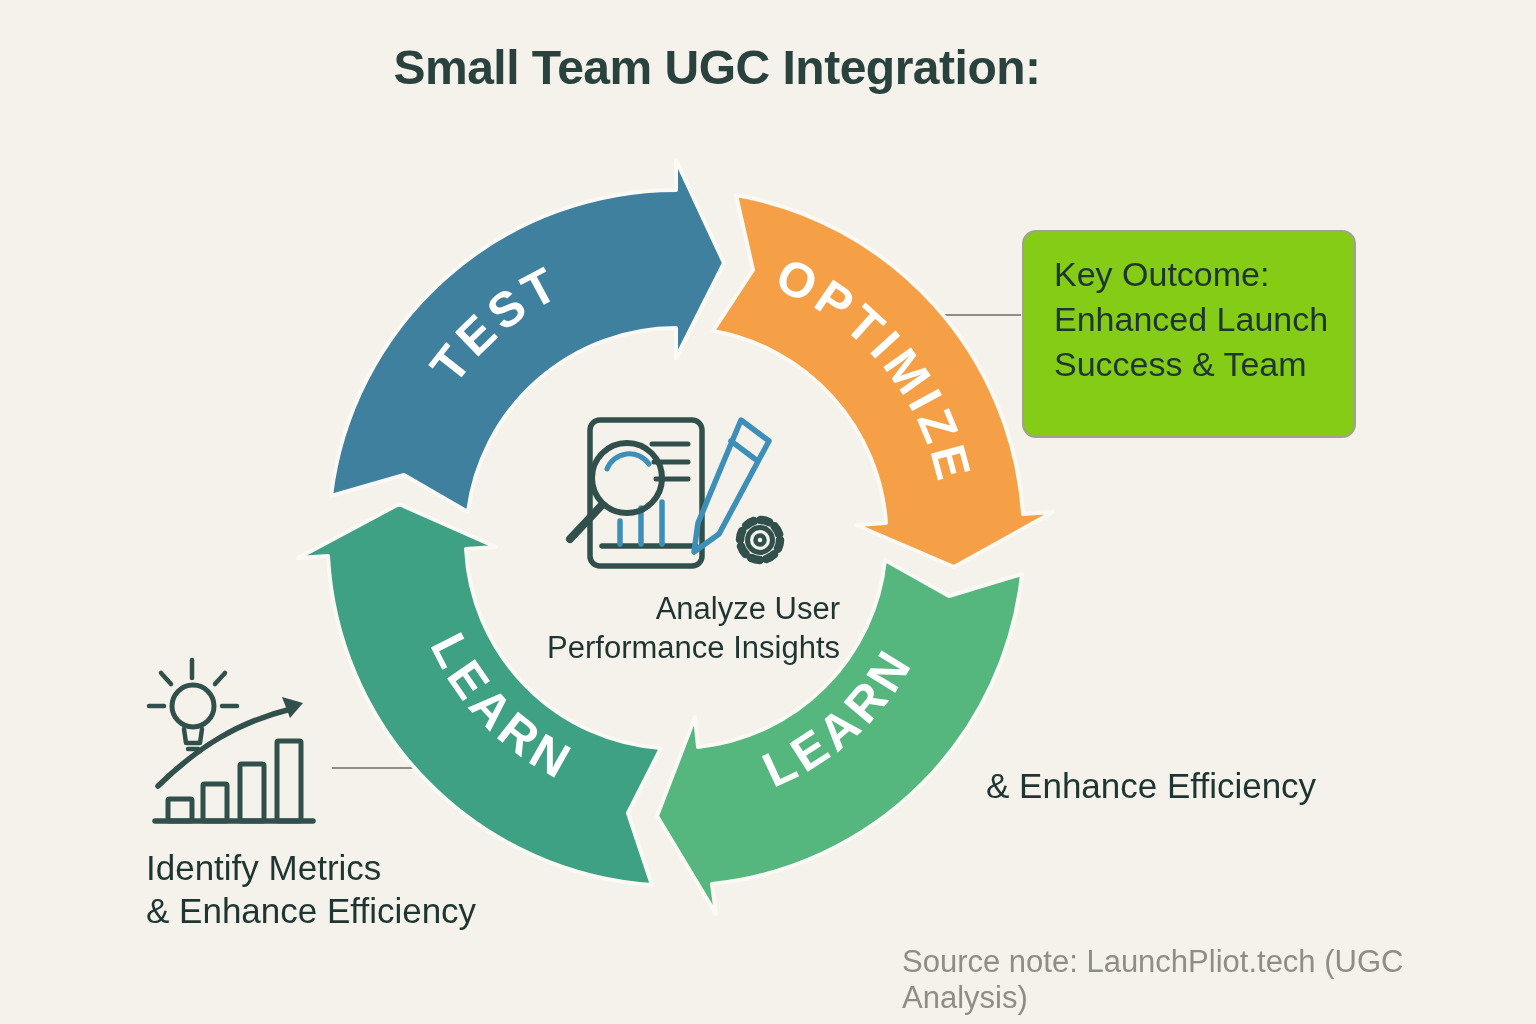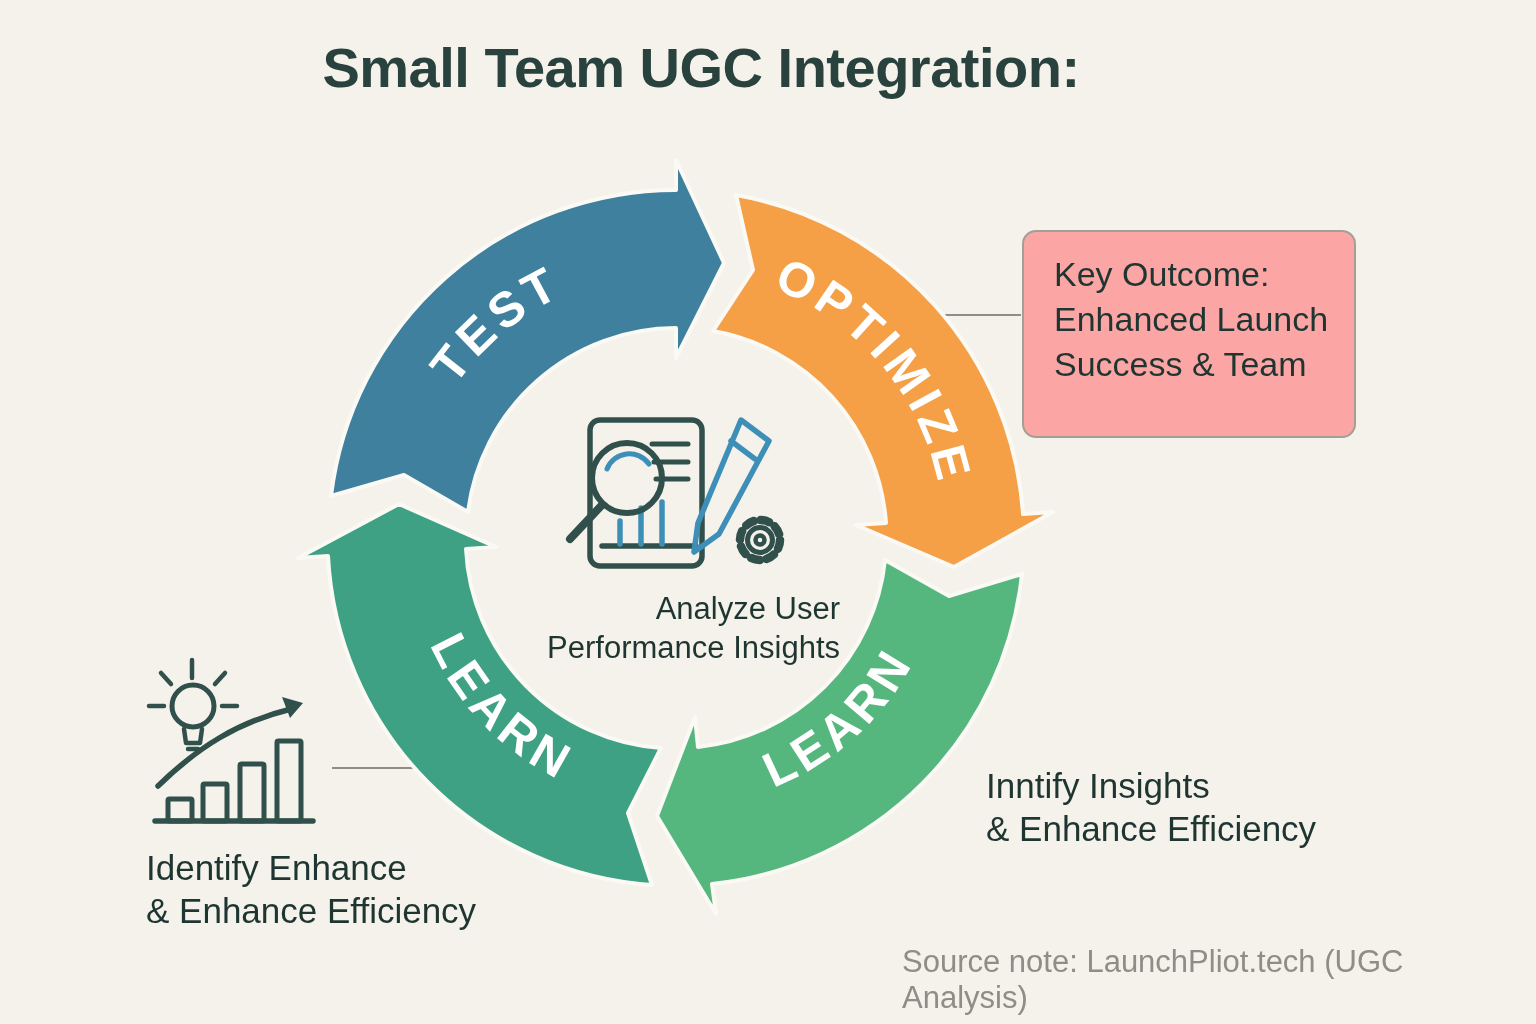--- a/index.html
+++ b/index.html
@@ -4,40 +4,40 @@
 <style>
   html,body{margin:0;padding:0;}
   .stage{
     position:relative;width:1536px;height:1024px;overflow:hidden;
     background:var(--background,#F4F2EB);
     font-family:"Liberation Sans",sans-serif;
     color:var(--ink,#2A423E);
   }
   .stage svg{position:absolute;left:0;top:0;}
   .title{
-    position:absolute;left:0;top:38px;width:1402px;text-align:center;
-    font-size:56px;line-height:60px;font-weight:700;letter-spacing:-.5px;
+    position:absolute;left:16px;top:38px;width:1402px;text-align:center;
+    font-size:48px;line-height:60px;font-weight:700;letter-spacing:-.5px;
     color:var(--ink,#2A423E);
   }
   .arc-label{
     fill:#FFFFFF;font-weight:700;font-size:49px;letter-spacing:5px;
     font-family:"Liberation Sans",sans-serif;
   }
   .seg{stroke:#FAF9F4;stroke-width:4;stroke-linejoin:round;}
   .ic-dark{stroke:var(--icon_dark,#31504C);fill:none;stroke-linecap:round;stroke-linejoin:round;}
   .ic-blue{stroke:var(--icon_blue,#3E8FB8);fill:none;stroke-linecap:round;stroke-linejoin:round;}
   .connector{stroke:var(--muted,#8E8D86);stroke-width:2;}
   .center-caption{
     position:absolute;left:520px;top:589px;width:320px;text-align:right;
     font-size:31px;line-height:39px;font-weight:500;color:#1F3531;
   }
   .callout{
     position:absolute;left:1022px;top:230px;width:334px;height:208px;
     box-sizing:border-box;border:2px solid #A39F95;border-radius:14px;
-    background:#fca5a5;padding:20px 22px 0 30px;
+    background:#84cc16;padding:20px 22px 0 30px;
     font-size:34px;line-height:45px;font-weight:500;color:#1F3531;
   }
   .side-note{
     position:absolute;font-size:35px;line-height:43px;font-weight:500;color:#1F3531;
   }
   .note-left{left:146px;top:846px;}
   .note-right{left:986px;top:764px;}
   .source-note{
     position:absolute;left:902px;top:944px;font-size:31px;font-weight:400;
     color:var(--muted,#8E8D86);
@@ -123,24 +123,23 @@
     <div>Performance Insights</div>
   </div>
 
   <div class="callout">
     <div>Key Outcome:</div>
     <div>Enhanced Launch</div>
     <div>Success &amp; Team</div>
   </div>
 
   <div class="side-note note-left">
-    <div>Identify Enhance</div>
+    <div>Identify Metrics</div>
     <div>&amp; Enhance Efficiency</div>
   </div>
 
   <div class="side-note note-right">
-    <div>Inntify Insights</div>
     <div>&amp; Enhance Efficiency</div>
   </div>
 
   <div class="source-note">Source note: LaunchPliot.tech (UGC Analysis)</div>
 
 </div>
 
 </body></html>

